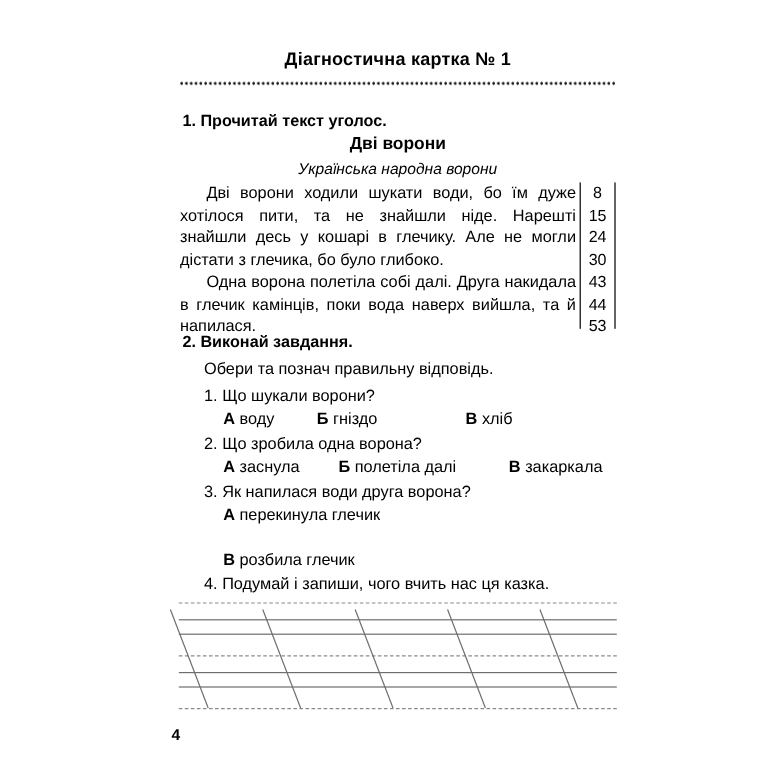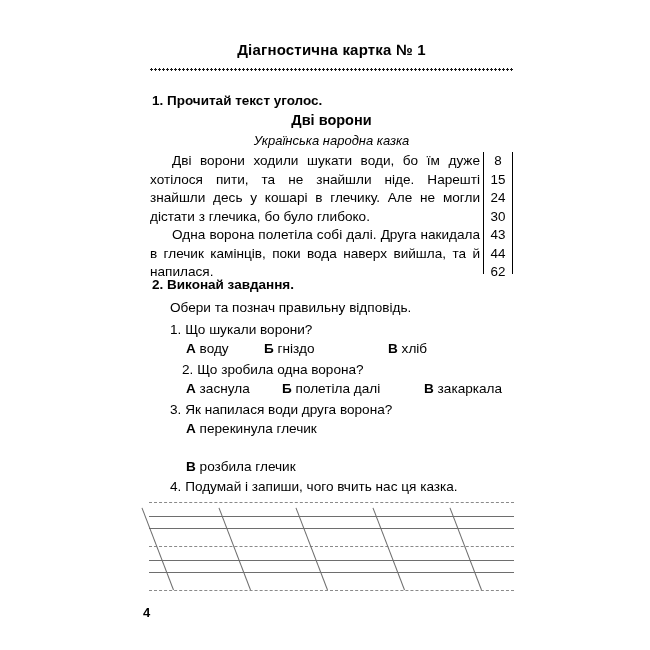--- a/index.html
+++ b/index.html
@@ -147,21 +147,21 @@
   }
   .opt-letter { font-weight: bold; }
   .opt { display: inline-block; }
 
   
   .q1   { left: 170px; top: 322px; }
   .o1   { left: 186px; top: 341px; width: 330px; }
   .o1 .a1 { width: 78px; }
   .o1 .a2 { width: 124px; }
 
-  .q2   { left: 182px; top: 362px; }
+  .q2   { left: 170px; top: 362px; }
   .o2   { left: 186px; top: 381px; width: 330px; }
   .o2 .a1 { width: 96px; }
   .o2 .a2 { width: 142px; }
 
   .q3   { left: 170px; top: 402px; }
   .o3a  { left: 186px; top: 421px; }
   .o3b  { left: 186px; top: 440px; }
   .o3c  { left: 186px; top: 459px; }
 
   .q4   { left: 170px; top: 479px; }
@@ -208,37 +208,37 @@
 </head>
 <body>
 
 <div class="page">
 
   <div class="card-title">Діагностична картка № 1</div>
   <div class="dotted-rule"></div>
 
   <div class="task1-head">1. Прочитай текст уголос.</div>
   <div class="story-title">Дві ворони</div>
-  <div class="story-sub">Українська народна казка</div>
+  <div class="story-sub">Українська народна ворони</div>
 
   <div class="story-block">
     <div class="story-col">
       <p>Дві ворони ходили шукати води, бо їм дуже хотілося пити, та не знайшли ніде. Нарешті знайшли десь у кошарі в глечику. Але не могли дістати з глечика, бо було глибоко.</p>
       <p>Одна ворона полетіла собі далі. Друга накидала в глечик камінців, поки вода наверх вийшла, та й напилася.</p>
     </div>
     <div class="num-rule-left"></div>
     <div class="num-rule-right"></div>
     <div class="num-col">
       <div>8</div>
       <div>15</div>
       <div>24</div>
       <div>30</div>
       <div>43</div>
       <div>44</div>
-      <div>62</div>
+      <div>53</div>
     </div>
   </div>
 
   <div class="task2-head">2. Виконай завдання.</div>
   <div class="instr">Обери та познач правильну відповідь.</div>
 
   <div class="q q1">
     <span>1.</span>
     <span>Що шукали ворони?</span>
   </div>

